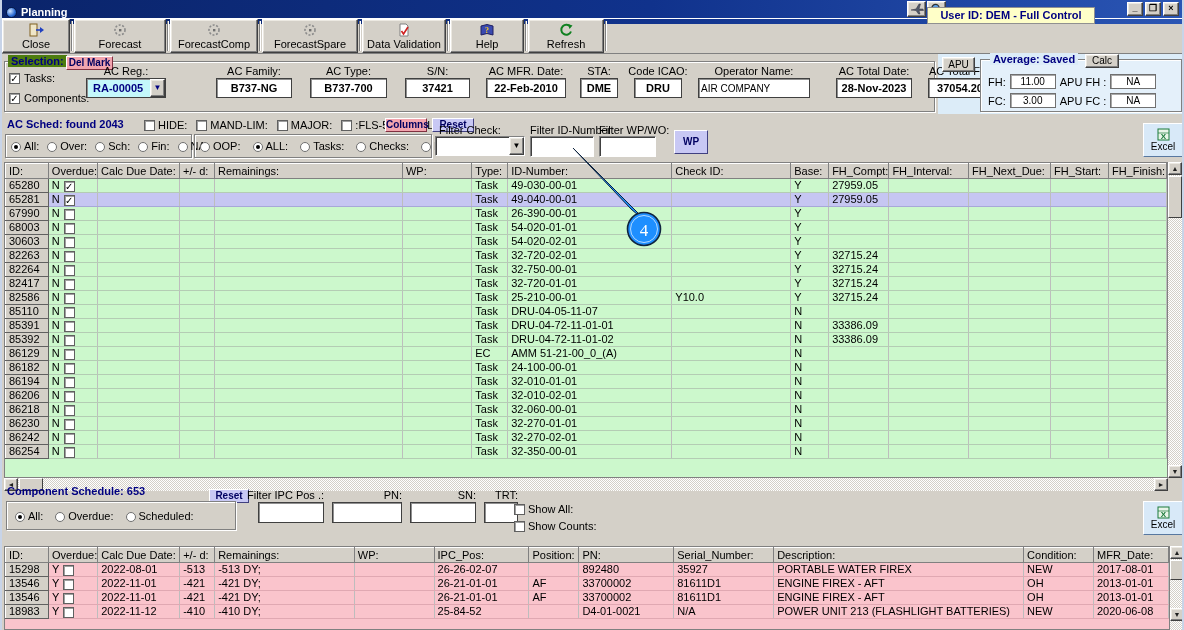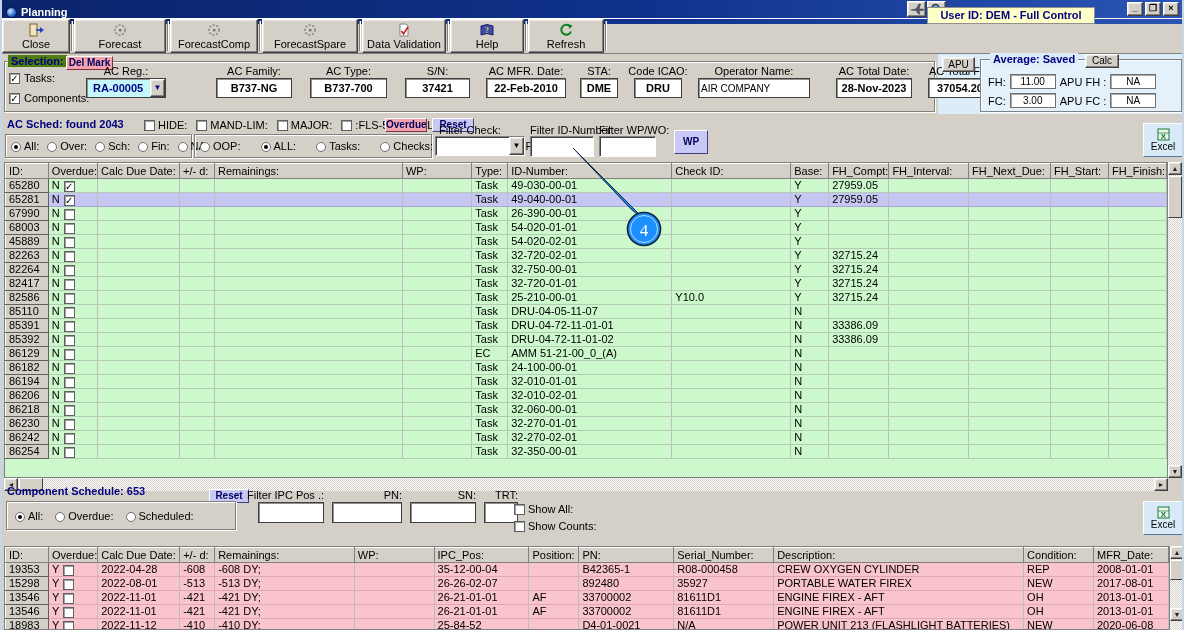--- a/index.html
+++ b/index.html
@@ -51,21 +51,21 @@
   #calc-btn { position:absolute; left:1083px; top:54px; width:34px; height:14px; font-size:10px; text-align:center; line-height:12px; }
   .avg-row { position:absolute; display:flex; align-items:center; gap:4px; }
   .avg-input { width:46px; height:15px; background:#fff; border:1px solid #707070; box-shadow:inset 1px 1px 0 #a8a8a8; text-align:center; line-height:13px; font-size:10px; }
 
   
   #sched-title { position:absolute; left:5px; top:118px; }
   #sched-checks { position:absolute; left:142px; top:119px; display:flex; gap:9px; align-items:center; }
   #cols-btn { position:absolute; left:383px; top:118px; width:42px; height:14px; background:#f2a4ae; border:1px solid; border-color:#fff #803040 #803040 #fff; font-size:10px; font-weight:bold; color:#000060; text-align:center; line-height:12px; }
   #reset-btn1 { position:absolute; left:430px; top:118px; width:42px; height:14px; background:#c8c8f4; border:1px solid; border-color:#fff #404080 #404080 #fff; font-size:10px; font-weight:bold; color:#000060; text-align:center; line-height:12px; }
   #sched-radios-box1 { position:absolute; left:3px; top:134px; width:187px; height:24px; display:flex; align-items:center; padding-left:5px; gap:8px; }
-  #sched-radios-box2 { position:absolute; left:192px; top:134px; width:238px; height:24px; display:flex; align-items:center; padding-left:5px; gap:20px; }
+  #sched-radios-box2 { position:absolute; left:192px; top:134px; width:238px; height:24px; display:flex; align-items:center; padding-left:5px; gap:12px; }
   #fc-label { position:absolute; left:437px; top:124px; }
   #fc-select { position:absolute; left:433px; top:136px; width:90px; height:20px; display:flex; justify-content:flex-end; }
   #fid-label { position:absolute; left:528px; top:124px; }
   #fid-input { position:absolute; left:528px; top:136px; width:64px; height:21px; }
   #fwp-label { position:absolute; left:597px; top:124px; }
   #fwp-input { position:absolute; left:597px; top:136px; width:57px; height:21px; }
   #wp-btn { position:absolute; left:672px; top:130px; width:34px; height:24px; background:#c8c8f4; border:1px solid; border-color:#fff #404080 #404080 #fff; font-size:10px; font-weight:bold; color:#000060; text-align:center; line-height:22px; }
   .excelbtn { position:absolute; width:40px; height:34px; background:#d8e9f8; border:1px solid; border-color:#fff #5878a0 #5878a0 #fff; display:flex; flex-direction:column; align-items:center; justify-content:center; font-size:10px; }
   #excel1 { left:1141px; top:123px; }
   #excel2 { left:1141px; top:501px; }
@@ -288,21 +288,21 @@
       </span>
       <span class="chk-item">
         <span class="cb"></span>
         <span>:FLS-56</span>
       </span>
       <span class="chk-item">
         <span class="cb"></span>
         <span>:FLS-75</span>
       </span>
     </div>
-  <div id="cols-btn">Overdue</div>
+  <div id="cols-btn">Columns</div>
   <div id="reset-btn1">Reset</div>
   <div id="sched-radios-box1" class="etched">
       <span class="rad-item">
         <span class="rb on"></span>
         <span>All:</span>
       </span>
       <span class="rad-item">
         <span class="rb"></span>
         <span>Over:</span>
       </span>
@@ -464,21 +464,21 @@
             <td>54-020-01-01</td>
             <td></td>
             <td>Y</td>
             <td></td>
             <td></td>
             <td></td>
             <td></td>
             <td></td>
           </tr>
           <tr class="row">
-            <td class="rowhead">45889</td>
+            <td class="rowhead">30603</td>
             <td><span>N</span><span class="cb"></span></td>
             <td></td>
             <td></td>
             <td></td>
             <td></td>
             <td>Task</td>
             <td>54-020-02-01</td>
             <td></td>
             <td>Y</td>
             <td></td>
@@ -838,35 +838,20 @@
             <th>Position:</th>
             <th>PN:</th>
             <th>Serial_Number:</th>
             <th>Description:</th>
             <th>Condition:</th>
             <th>MFR_Date:</th>
           </tr>
         </thead>
       <tbody>
           <tr class="row">
-            <td class="rowhead">19353</td>
-            <td><span>Y</span><span class="cb"></span></td>
-            <td>2022-04-28</td>
-            <td>-608</td>
-            <td>-608 DY;</td>
-            <td></td>
-            <td>35-12-00-04</td>
-            <td></td>
-            <td>B42365-1</td>
-            <td>R08-000458</td>
-            <td>CREW OXYGEN CYLINDER</td>
-            <td>REP</td>
-            <td>2008-01-01</td>
-          </tr>
-          <tr class="row">
             <td class="rowhead">15298</td>
             <td><span>Y</span><span class="cb"></span></td>
             <td>2022-08-01</td>
             <td>-513</td>
             <td>-513 DY;</td>
             <td></td>
             <td>26-26-02-07</td>
             <td></td>
             <td>892480</td>
             <td>35927</td>

